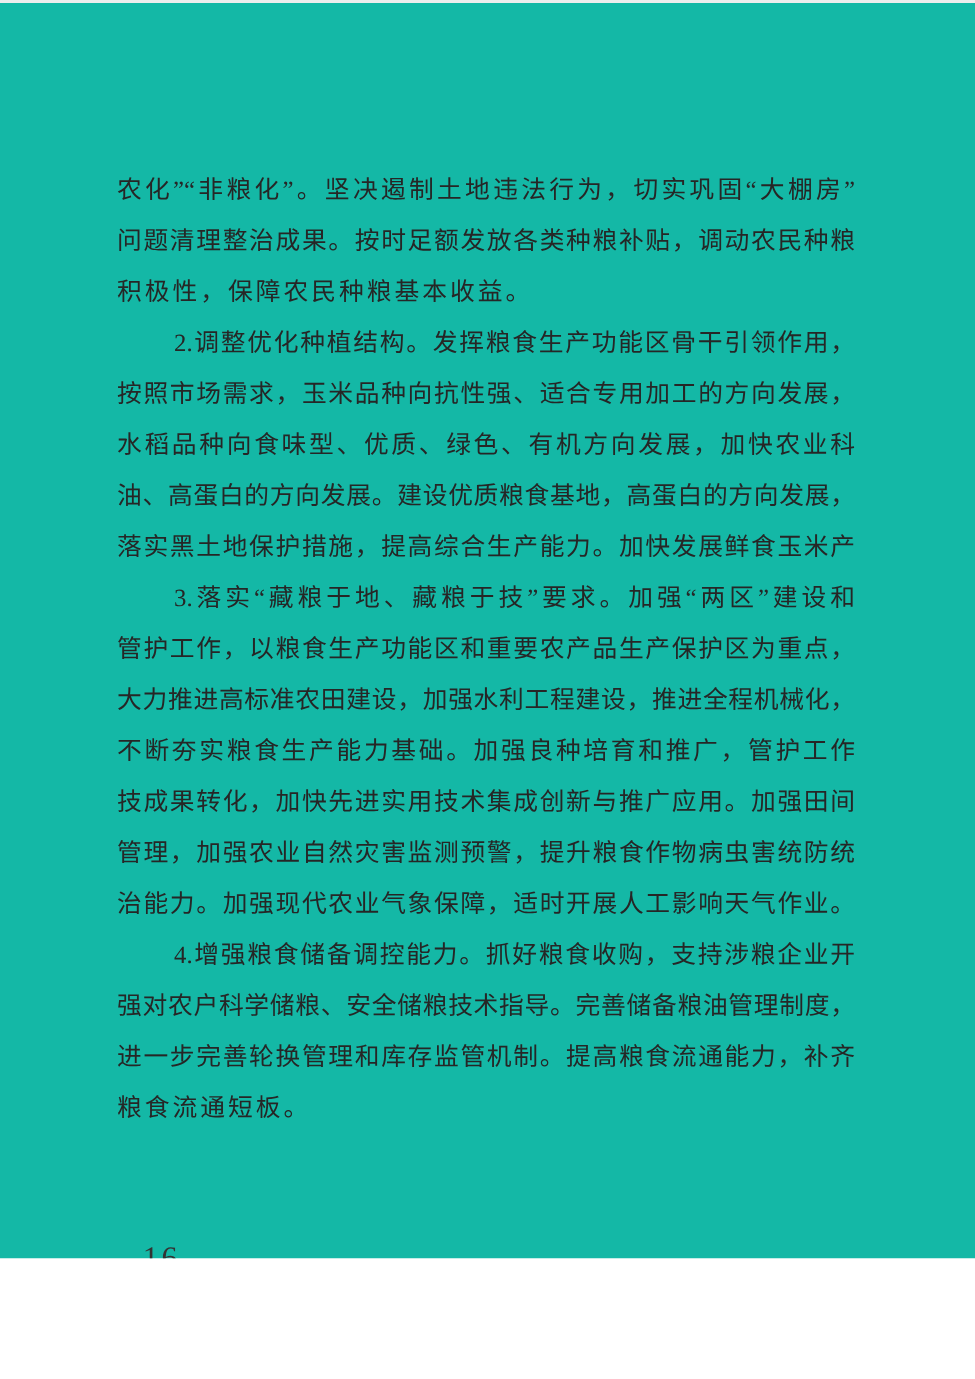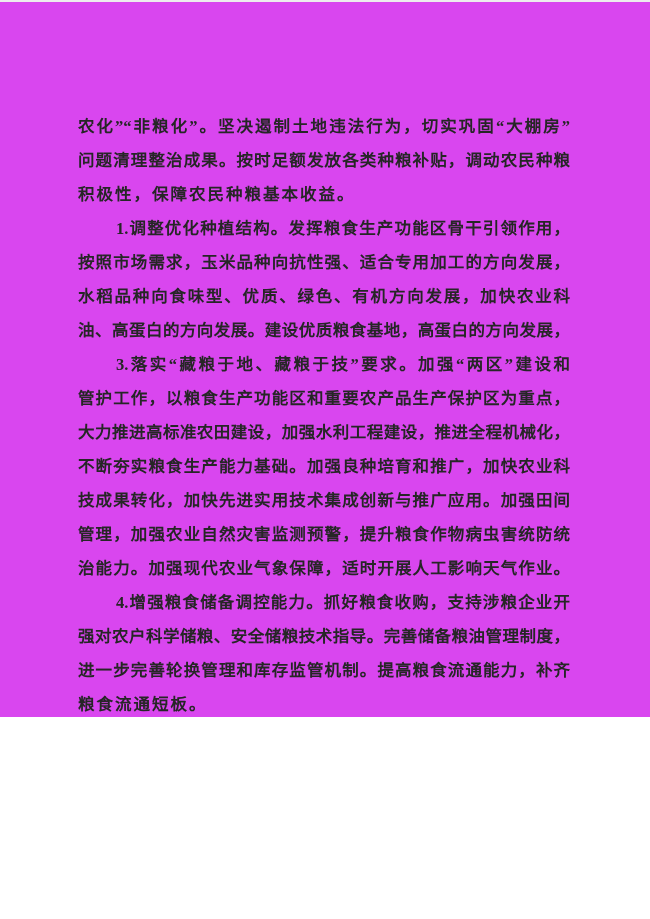--- a/index.html
+++ b/index.html
@@ -4,25 +4,24 @@
 <title>Document Page</title>
 <style>
   html, body {
     margin: 0;
     padding: 0;
     background: #ffffff;
   }
   .page {
     position: relative;
     width: 650px;
-    height: 717px;
-    background: #d946ef;
+    height: 839px;
+    background: #14b8a6;
     overflow: hidden;
     font-family: "Liberation Serif", "DejaVu Serif", serif;
-    font-weight: bold;
   }
   .scan-edge {
     position: absolute;
     top: 0; left: 0; right: 0;
     height: 2px;
     background: #ededed;
   }
   .text-block {
     position: absolute;
     left: 78px;
@@ -66,31 +65,32 @@
 
   <div class="text-block">
 
     <div class="paragraph">
       <div class="line">农化”“非粮化”。坚决遏制土地违法行为，切实巩固“大棚房”</div>
       <div class="line">问题清理整治成果。按时足额发放各类种粮补贴，调动农民种粮</div>
       <div class="line last">积极性，保障农民种粮基本收益。</div>
     </div>
 
     <div class="paragraph">
-      <div class="line indent">1.调整优化种植结构。发挥粮食生产功能区骨干引领作用，</div>
+      <div class="line indent">2.调整优化种植结构。发挥粮食生产功能区骨干引领作用，</div>
       <div class="line">按照市场需求，玉米品种向抗性强、适合专用加工的方向发展，</div>
       <div class="line">水稻品种向食味型、优质、绿色、有机方向发展，加快农业科</div>
       <div class="line">油、高蛋白的方向发展。建设优质粮食基地，高蛋白的方向发展，</div>
+      <div class="line">落实黑土地保护措施，提高综合生产能力。加快发展鲜食玉米产</div>
     </div>
 
     <div class="paragraph">
       <div class="line indent">3.落实“藏粮于地、藏粮于技”要求。加强“两区”建设和</div>
       <div class="line">管护工作，以粮食生产功能区和重要农产品生产保护区为重点，</div>
       <div class="line">大力推进高标准农田建设，加强水利工程建设，推进全程机械化，</div>
-      <div class="line">不断夯实粮食生产能力基础。加强良种培育和推广，加快农业科</div>
+      <div class="line">不断夯实粮食生产能力基础。加强良种培育和推广，管护工作</div>
       <div class="line">技成果转化，加快先进实用技术集成创新与推广应用。加强田间</div>
       <div class="line">管理，加强农业自然灾害监测预警，提升粮食作物病虫害统防统</div>
       <div class="line">治能力。加强现代农业气象保障，适时开展人工影响天气作业。</div>
     </div>
 
     <div class="paragraph">
       <div class="line indent">4.增强粮食储备调控能力。抓好粮食收购，支持涉粮企业开</div>
       <div class="line">强对农户科学储粮、安全储粮技术指导。完善储备粮油管理制度，</div>
       <div class="line">进一步完善轮换管理和库存监管机制。提高粮食流通能力，补齐</div>
       <div class="line last">粮食流通短板。</div>

